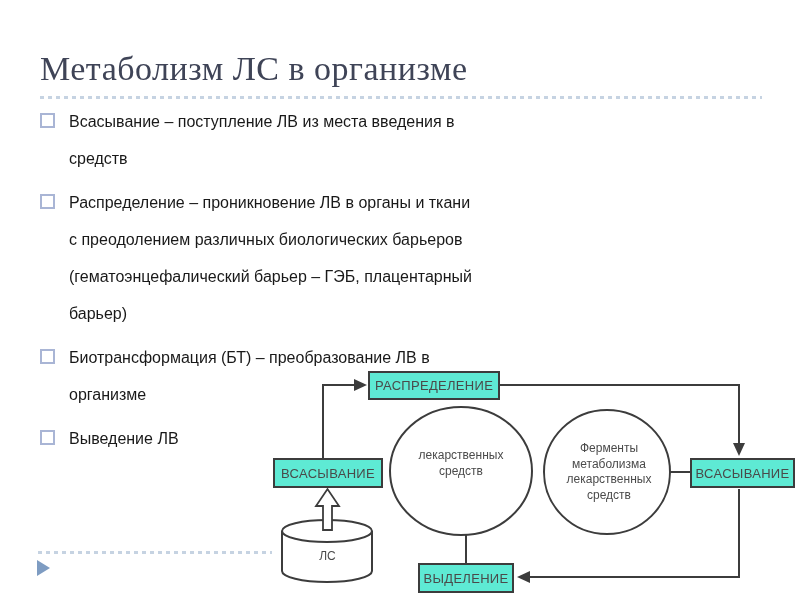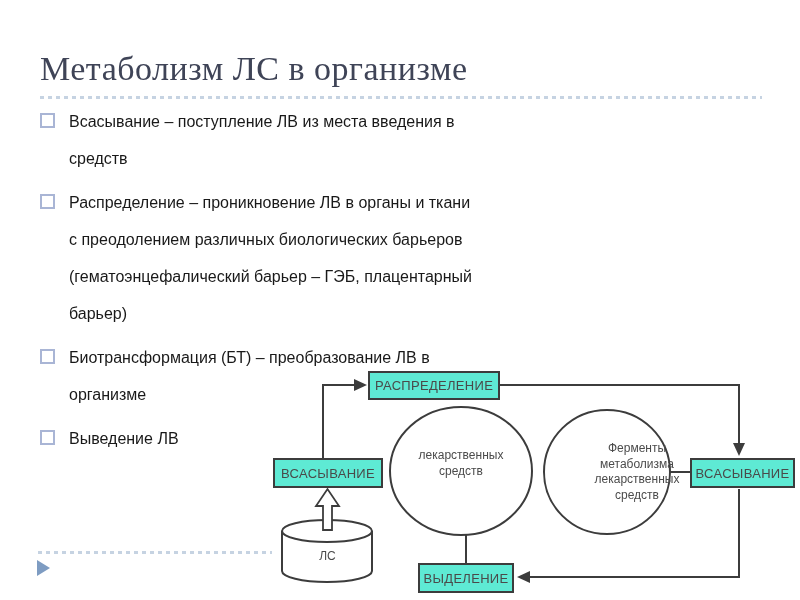--- a/index.html
+++ b/index.html
@@ -26,21 +26,21 @@
   #diagram-svg{left:0;top:0;width:800px;height:600px;pointer-events:none;}
   .dbox{background:#5eead4;border:2px solid #3c3c3c;box-sizing:border-box;
         display:flex;align-items:center;justify-content:center;
         font-size:13px;color:#4a4a4a;letter-spacing:.3px;white-space:nowrap;}
   #box-rasp{left:368px;top:371px;width:132px;height:29px;}
   #box-vsas{left:273px;top:458px;width:110px;height:30px;}
   #box-met {left:690px;top:458px;width:105px;height:30px;}
   #box-vyd {left:418px;top:563px;width:96px;height:30px;}
   .elabel{font-size:12px;line-height:15.5px;color:#4b4b4b;text-align:center;}
   #lbl-transporters{left:391px;top:448px;width:140px;}
-  #lbl-enzymes{left:544px;top:441px;width:130px;padding-left:28px;}
+  #lbl-enzymes{left:544px;top:441px;width:130px;}
   #lbl-cyl{left:299px;top:549px;width:57px;text-align:center;font-size:12px;color:#4b4b4b;}
 
   
   #footer-rule{left:38px;top:551px;width:234px;}
   #footer-arrow{left:37px;top:560px;width:0;height:0;
     border-top:8px solid transparent;border-bottom:8px solid transparent;
     border-left:13px solid #7e9cc2;}
 </style>
 </head>
 <body>

